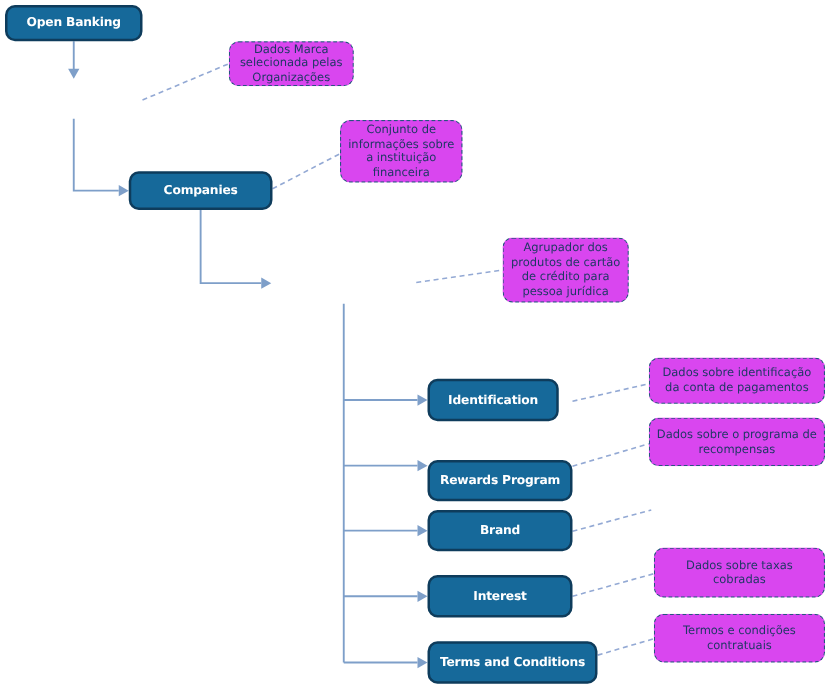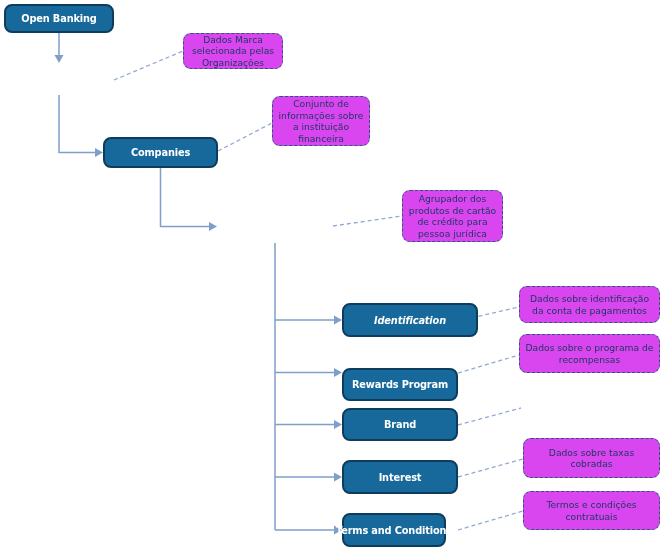--- a/index.html
+++ b/index.html
@@ -122,29 +122,29 @@
     <path class="dashedlink" d="M458,477 L523,459"></path>
     <path class="dashedlink" d="M458,530 L523,511"></path>
   </svg>
 
   <div class="node" style="left:4px; top:4px; width:110px; height:29px;">Open Banking</div>
 
 
   <div class="node" style="left:103px; top:137px; width:115px; height:31px;">Companies</div>
 
 
-  <div class="node" style="left:342px; top:303px; width:136px; height:34px;font-style:italic;">Identification</div>
+  <div class="node" style="left:342px; top:303px; width:105px; height:34px;">Identification</div>
 
   <div class="node" style="left:342px; top:356px; width:116px; height:33px;margin-top:12px;">Rewards Program</div>
 
   <div class="node" style="left:342px; top:408px; width:116px; height:33px;">Brand</div>
 
   <div class="node" style="left:342px; top:460px; width:116px; height:34px;">Interest</div>
 
-  <div class="node" style="left:342px; top:513px; width:104px; height:34px;">Terms and Conditions</div>
+  <div class="node" style="left:342px; top:513px; width:136px; height:34px;">Terms and Conditions</div>
 
   <div class="note" style="left:183px; top:33px; width:100px; height:36px;">Dados Marca selecionada pelas Organizações</div>
 
   <div class="note" style="left:272px; top:96px; width:98px; height:50px;">Conjunto de informações sobre a instituição financeira</div>
 
   <div class="note" style="left:402px; top:190px; width:101px; height:52px;">Agrupador dos produtos de cartão de crédito para pessoa jurídica</div>
 
   <div class="note" style="left:519px; top:286px; width:141px; height:37px;">Dados sobre identificação da conta de pagamentos</div>
 
   <div class="note" style="left:519px; top:334px; width:141px; height:39px;">Dados sobre o programa de recompensas</div>

